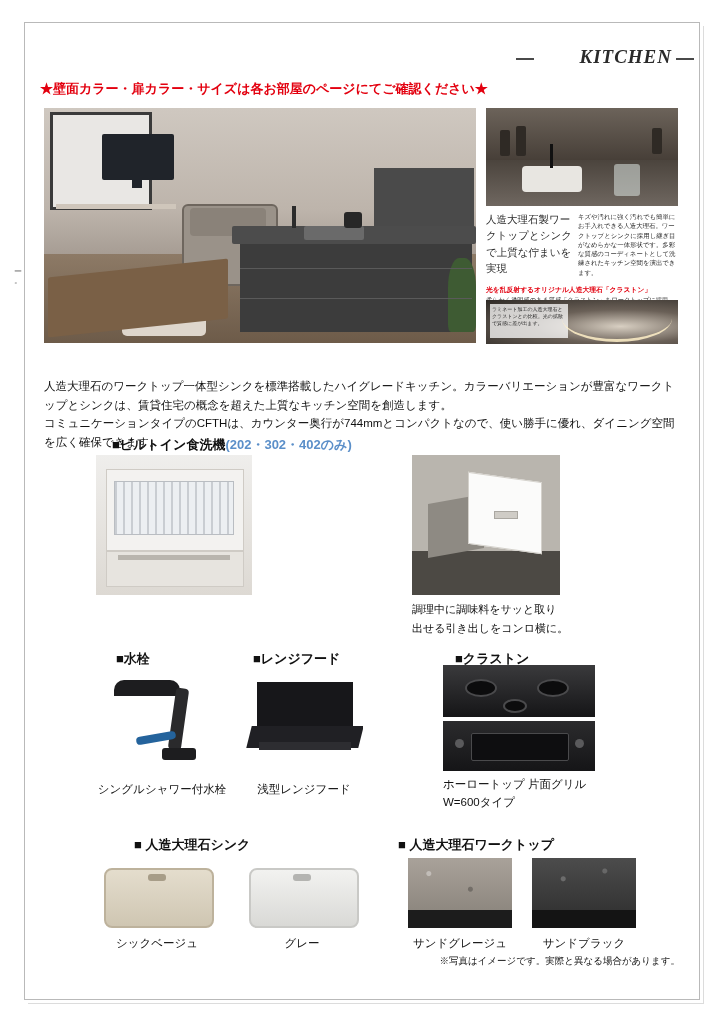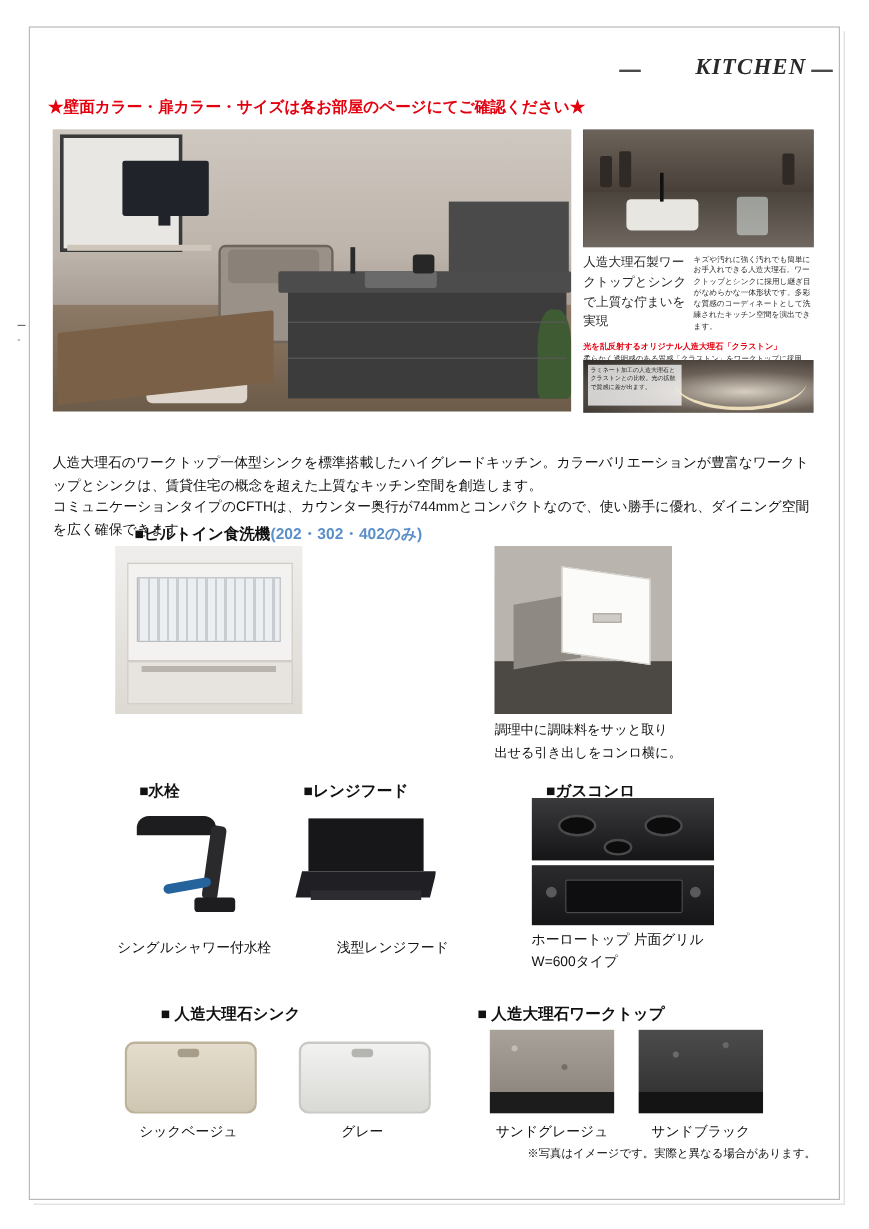--- a/index.html
+++ b/index.html
@@ -581,23 +581,23 @@
     <div class="base"></div>
   </div>
   <div class="cap" style="left:72px; top:782px; width:180px;">シングルシャワー付水栓</div>
 
   <div class="sec-h" style="left:253px; top:650px;font-family:Liberation Mono, monospace;">■レンジフード</div>
   <div class="photo-hood">
     <div class="top"></div>
     <div class="front"></div>
     <div class="under"></div>
   </div>
-  <div class="cap" style="left:234px; top:782px; width:140px;text-align:right;">浅型レンジフード</div>
-
-  <div class="sec-h" style="left:455px; top:650px;">■ガスコンロ</div>
+  <div class="cap" style="left:234px; top:782px; width:140px;">浅型レンジフード</div>
+
+  <div class="sec-h" style="left:455px; top:650px;">■クラストン</div>
   <div class="photo-stove">
     <div class="top"></div>
     <div class="burner" style="left:22px; top:14px;"></div>
     <div class="burner" style="left:94px; top:14px;"></div>
     <div class="burner" style="left:60px; top:34px; width:20px; height:10px;"></div>
     <div class="grill"></div>
     <div class="grilldoor"></div>
     <div class="knob" style="left:12px; top:74px;"></div>
     <div class="knob" style="left:132px; top:74px;"></div>
   </div>

